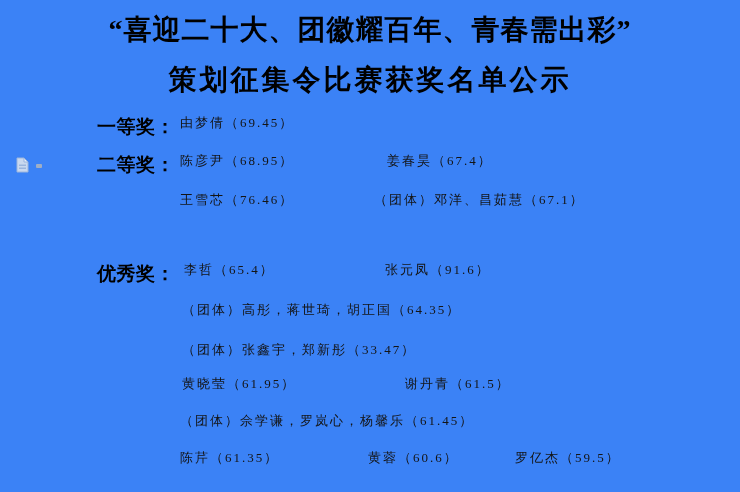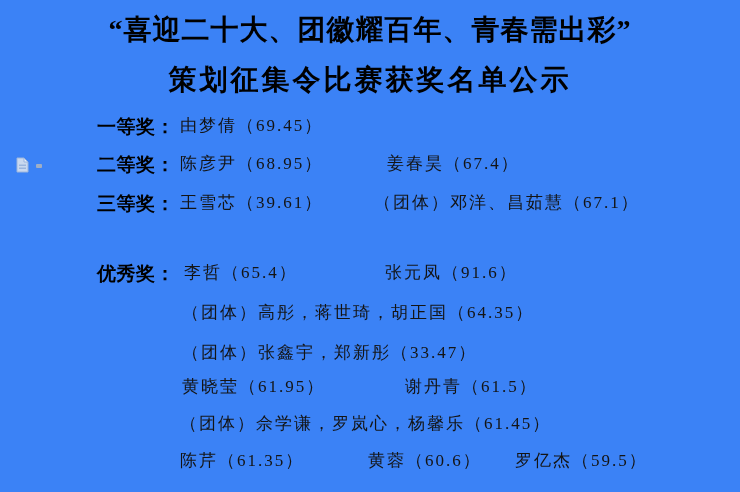--- a/index.html
+++ b/index.html
@@ -35,21 +35,21 @@
   }
   .award-label {
     position: absolute;
     font-weight: 700;
     font-size: 19px;
     letter-spacing: 0.5px;
     color: #000000;
   }
   .seg {
     position: absolute;
-    font-size: 17px;
+    font-size: 13px;
     letter-spacing: 2px;
     color: #141414;
     font-family: "Liberation Serif", serif;
   }
   .margin-icon {
     position: absolute;
     left: 15px;
     top: 157px;
     width: 15px;
     height: 16px;
@@ -88,22 +88,21 @@
     <span class="seg" style="left:168px">由梦倩（69.45）</span>
   </div>
 
   <div class="row" style="top:152px">
     <span class="award-label" style="left:85px">二等奖：</span>
     <span class="seg" style="left:168px">陈彦尹（68.95）</span>
     <span class="seg" style="left:375px">姜春昊（67.4）</span>
   </div>
 
   <div class="row" style="top:191px">
-    <span class="award-label" style="left:85px">三等奖：</span>
-    <span class="seg" style="left:168px">王雪芯（39.61）</span>
+    <span class="seg" style="left:168px">王雪芯（76.46）</span>
     <span class="seg" style="left:362px">（团体）邓洋、昌茹慧（67.1）</span>
   </div>
 
 
   <div class="row" style="top:261px">
     <span class="award-label" style="left:85px">优秀奖：</span>
     <span class="seg" style="left:172px">李哲（65.4）</span>
     <span class="seg" style="left:373px">张元凤（91.6）</span>
   </div>
 

